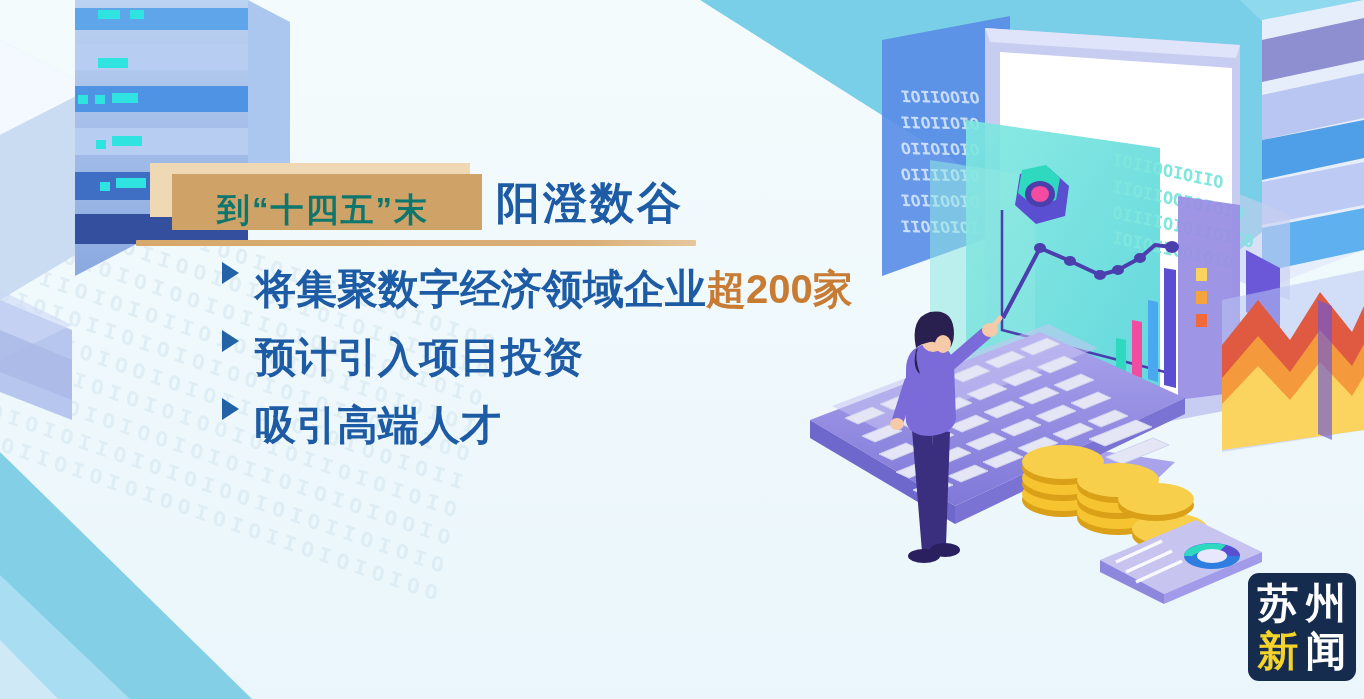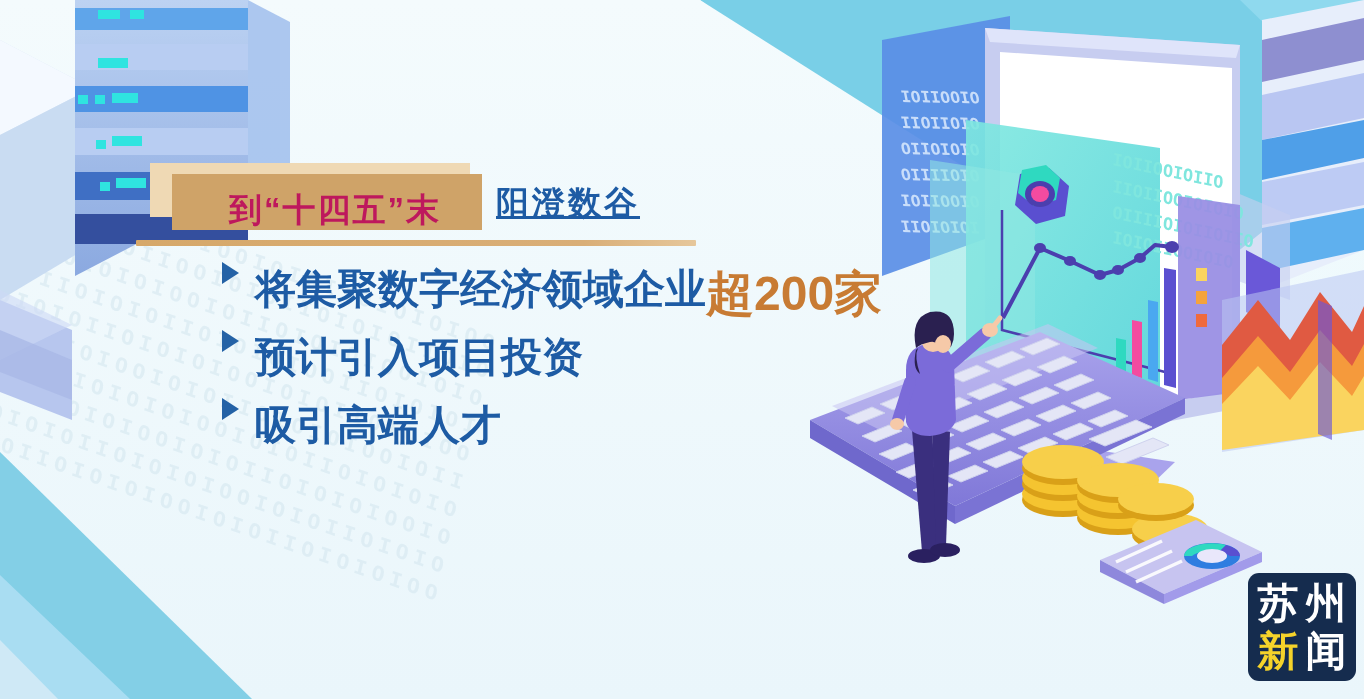--- a/index.html
+++ b/index.html
@@ -112,43 +112,42 @@
   .tag-box {
     position: absolute;
     left: 36px;
     top: 14px;
     width: 310px;
     height: 56px;
     background: #cfa368;
   }
   .tag-text {
     position: absolute;
-    left: 44px;
+    left: 32px;
     top: 14px;
     width: 310px;
     height: 72px;
     display: flex;
     align-items: center;
     justify-content: center;
-    color: #be185d;
+    color: #0f766e;
     font-size: 33px;
     font-weight: bold;
     letter-spacing: 2px;
     font-family: "Liberation Sans", "DejaVu Sans", sans-serif;
   }
   .zone-name {
     position: absolute;
     left: 360px;
     top: 16px;
     color: #1d5ba4;
-    font-size: 33px;
+    font-size: 44px;
     font-weight: bold;
     letter-spacing: 3px;
     line-height: 54px;
-    text-decoration: underline;
   }
   .divider {
     position: absolute;
     left: 0px;
     top: 80px;
     width: 560px;
     height: 6px;
     background: linear-gradient(90deg, #d6a86a 0%, #d9ae77 80%, #e6c79b 100%);
     border-radius: 1px;
   }
@@ -175,21 +174,21 @@
     flex: 0 0 auto;
   }
   .b-main {
     color: #1d5ba4;
     font-size: 41px;
     font-weight: bold;
     letter-spacing: 0px;
   }
   .b-accent {
     color: #c87b33;
-    font-size: 48px;
+    font-size: 40px;
     font-weight: bold;
     letter-spacing: 0px;
   }
 
   
   .illus { position: absolute; }
 
   
   .logo {
     position: absolute;

